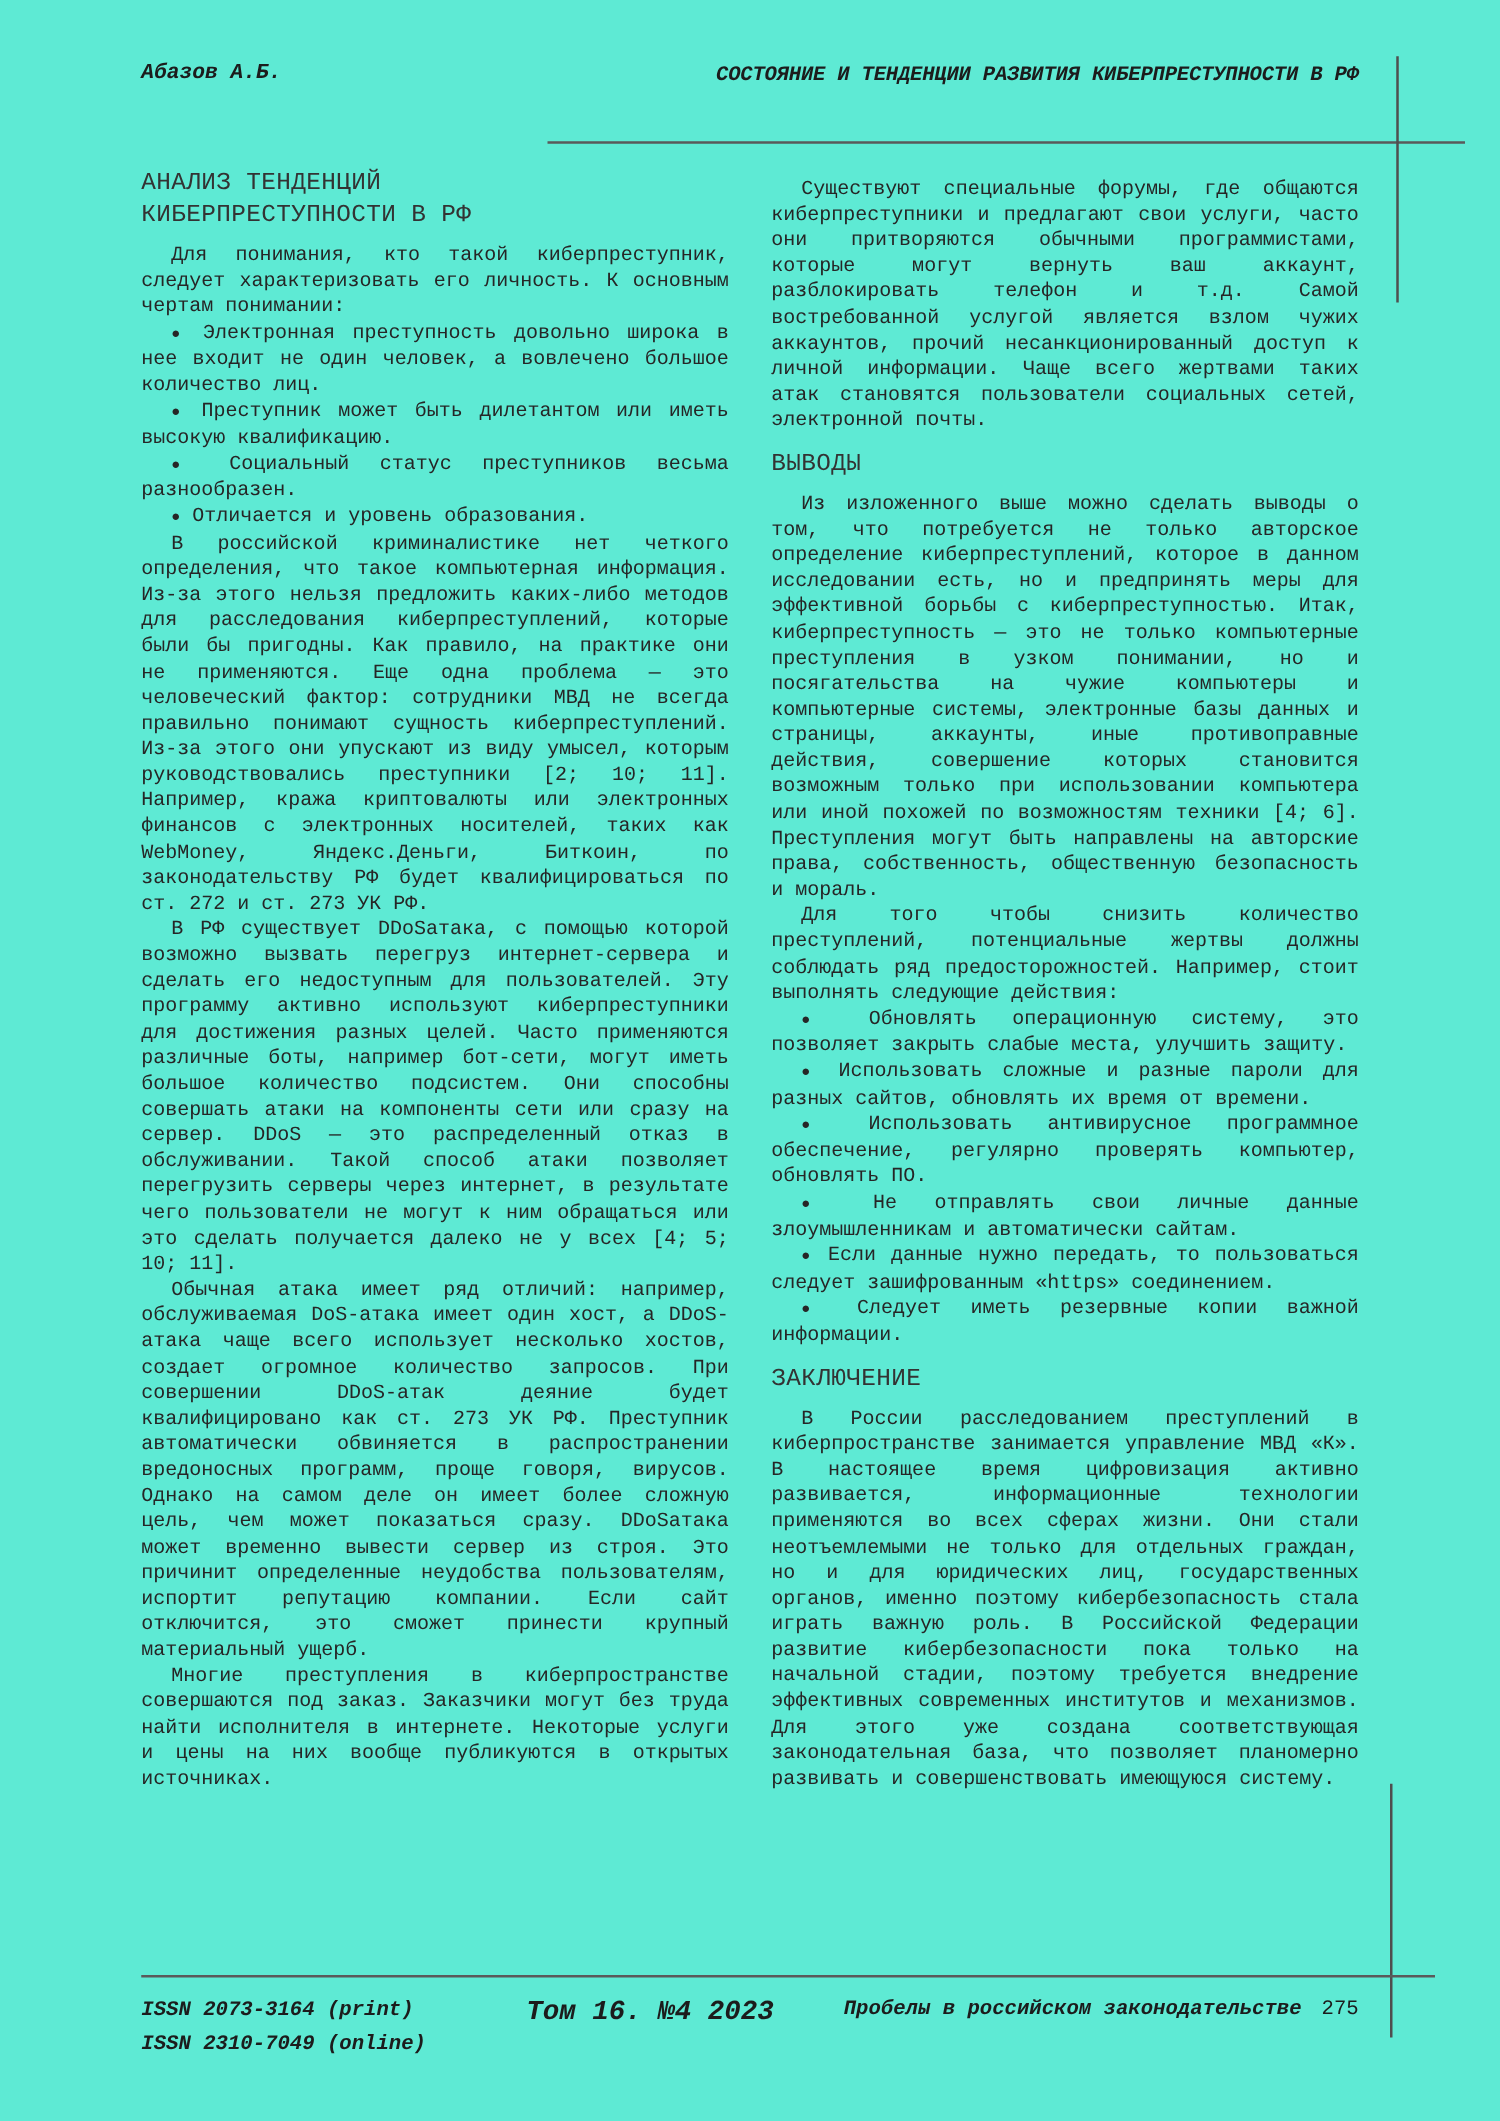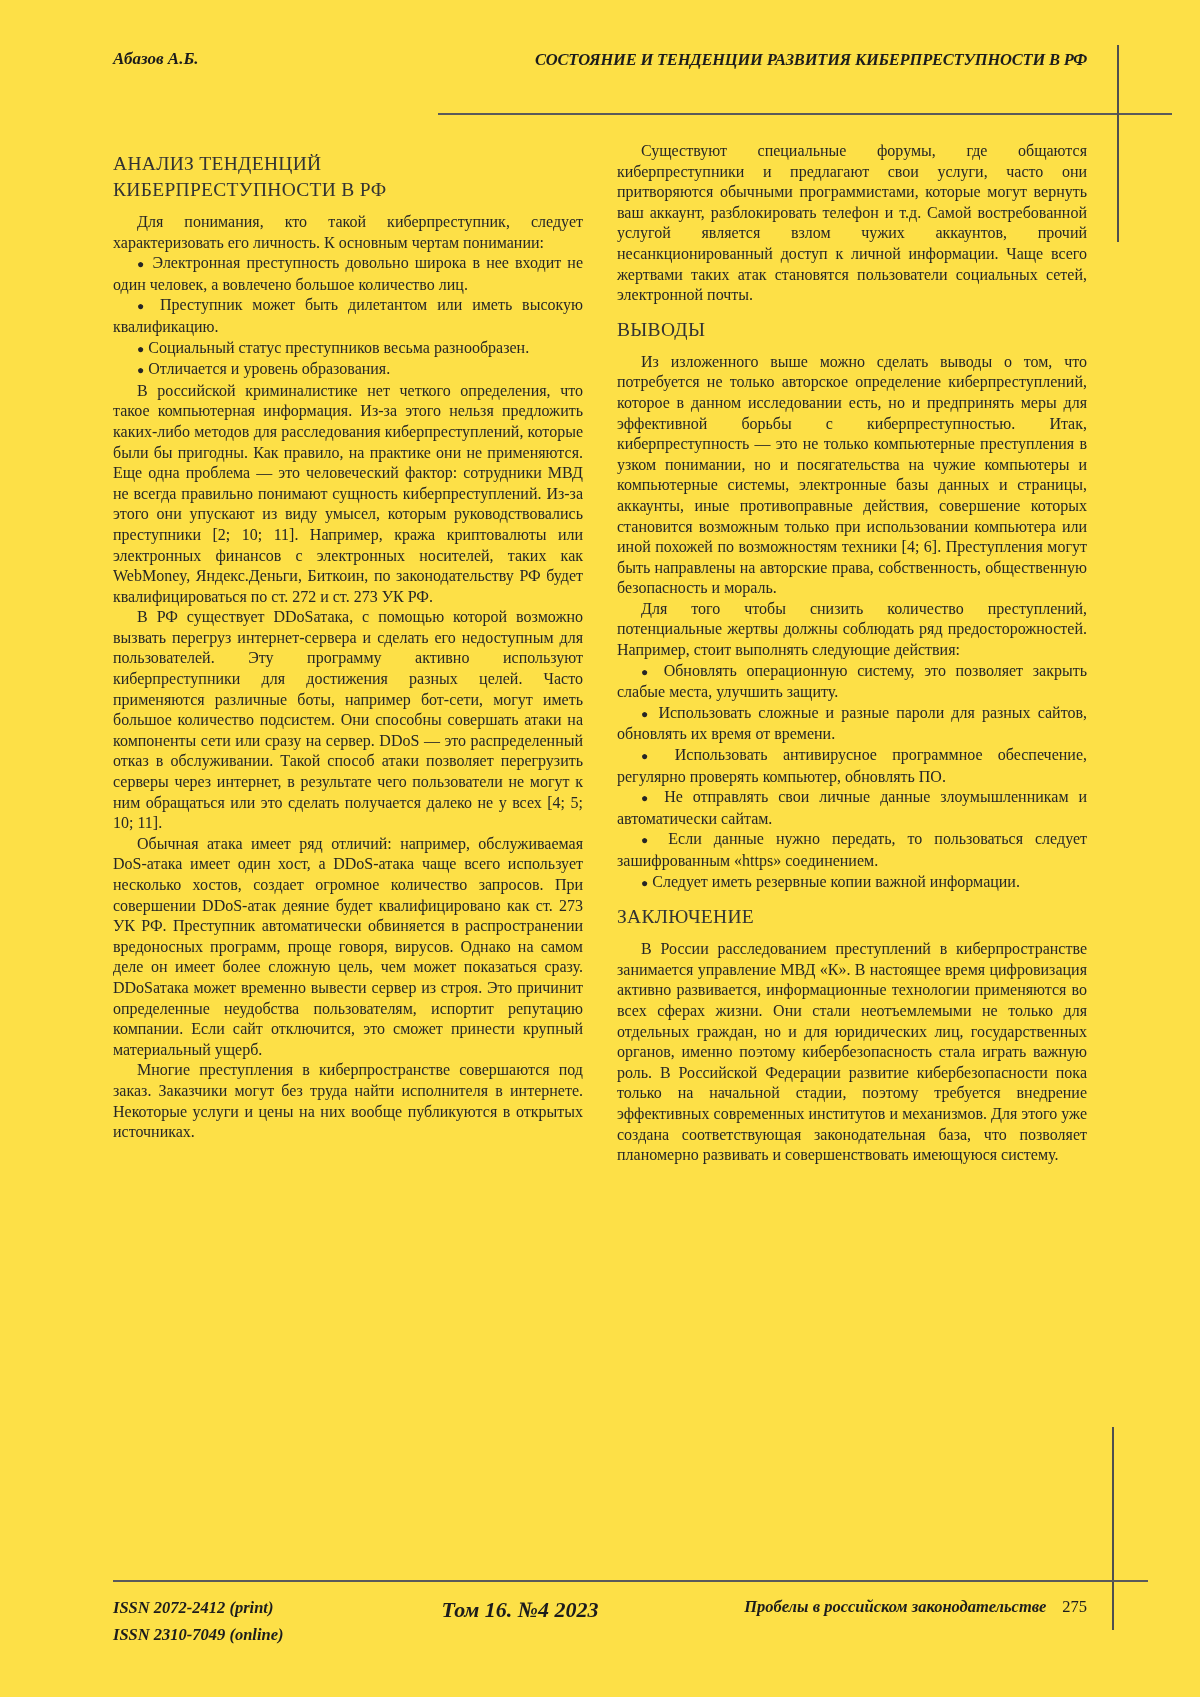--- a/index.html
+++ b/index.html
@@ -1,18 +1,18 @@
 <!DOCTYPE html>
 <html lang="ru"><head>
 <meta charset="utf-8">
 <style>
   html,body { margin:0; padding:0; background:#ffffff; }
   .page {
-    position:relative; width:1200px; height:1697px; background:#fde047;
-    font-family:Liberation Serif, serif; overflow:hidden;
+    position:relative; width:1200px; height:1697px; background:#5eead4;
+    font-family:Liberation Mono, monospace; overflow:hidden;
     color:#2d2d2d;
   }
   
   .header-author {
     position:absolute; left:113px; top:49px;
     font-style:italic; font-weight:bold; font-size:17px; color:#1c1c1c;
     white-space:nowrap;
   }
   .header-title {
     position:absolute; right:113px; top:50px;
@@ -38,21 +38,21 @@
     color:#262626;
   }
   .col-left  { left:113px; top:133px; }
   .col-right { left:617px; top:141px; }
   .col p { margin:0; text-indent:24px; }
   .section-heading {
     margin:0; text-indent:0; text-align:left;
     font-size:19.5px; line-height:26px; letter-spacing:0.3px;
     color:#333333; font-weight:400;
   }
-  .section-heading.h-first { margin-bottom:9px;margin-top:18px; }
+  .section-heading.h-first { margin-bottom:9px; }
   .section-heading.h-mid   { margin-top:11px; margin-bottom:9px; }
   .bullet-glyph { font-size:12px; }
   
   .footer-rule {
     position:absolute; left:113px; top:1580px; width:1035px; height:2px;
     background:#5a5a5a;
   }
   .footer-issn {
     position:absolute; left:113px; top:1594px;
     font-style:italic; font-weight:600; font-size:16.5px; line-height:27px;
@@ -107,21 +107,21 @@
     <p><span class="bullet-glyph">●</span> <span>Использовать антивирусное программное обеспечение, регулярно проверять компьютер, обновлять ПО.</span></p>
     <p><span class="bullet-glyph">●</span> <span>Не отправлять свои личные данные злоумышленникам и автоматически сайтам.</span></p>
     <p><span class="bullet-glyph">●</span> <span>Если данные нужно передать, то пользоваться следует зашифрованным «https» соединением.</span></p>
     <p><span class="bullet-glyph">●</span> <span>Следует иметь резервные копии важной информации.</span></p>
     <div class="section-heading h-mid">ЗАКЛЮЧЕНИЕ</div>
     <p>В России расследованием преступлений в киберпространстве занимается управление МВД «К». В настоящее время цифровизация активно развивается, информационные технологии применяются во всех сферах жизни. Они стали неотъемлемыми не только для отдельных граждан, но и для юридических лиц, государственных органов, именно поэтому кибербезопасность стала играть важную роль. В Российской Федерации развитие кибербезопасности пока только на начальной стадии, поэтому требуется внедрение эффективных современных институтов и механизмов. Для этого уже создана соответствующая законодательная база, что позволяет планомерно развивать и совершенствовать имеющуюся систему.</p>
   </div>
 
   <div class="footer-rule"></div>
   <div class="footer-issn">
-    <div>ISSN 2072-2412 (print)</div>
+    <div>ISSN 2073-3164 (print)</div>
     <div>ISSN 2310-7049 (online)</div>
   </div>
   <div class="footer-volume">Том 16. №4 2023</div>
   <div class="footer-right">
     <span class="footer-journal">Пробелы в российском законодательстве</span><span class="footer-page">275</span>
   </div>
 
 </div>
 
 </body></html>

